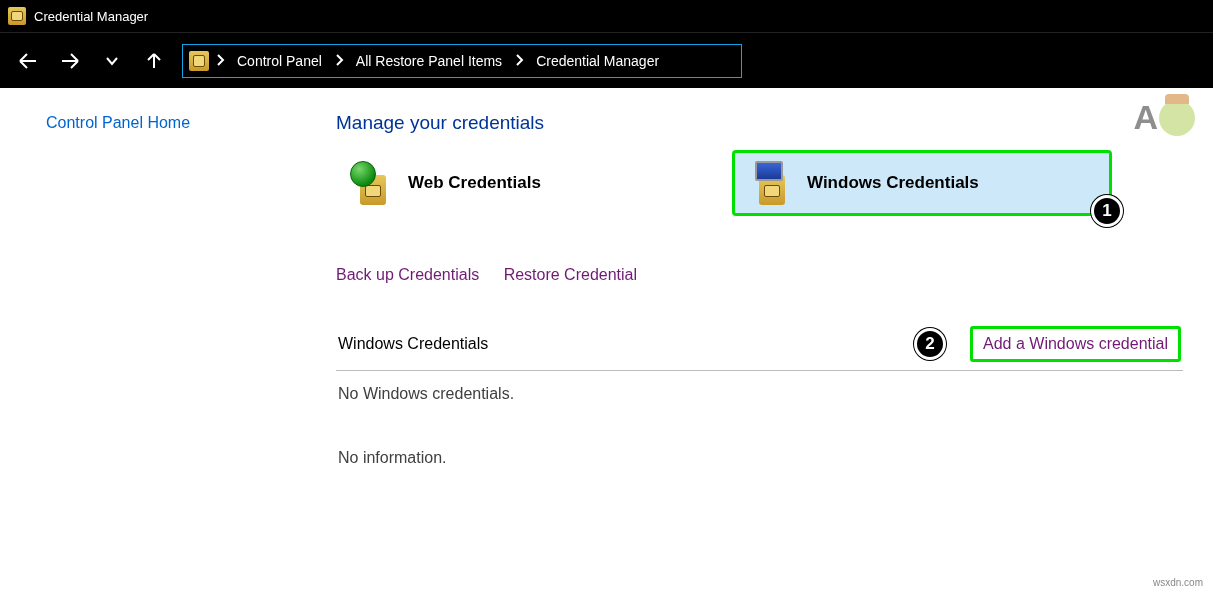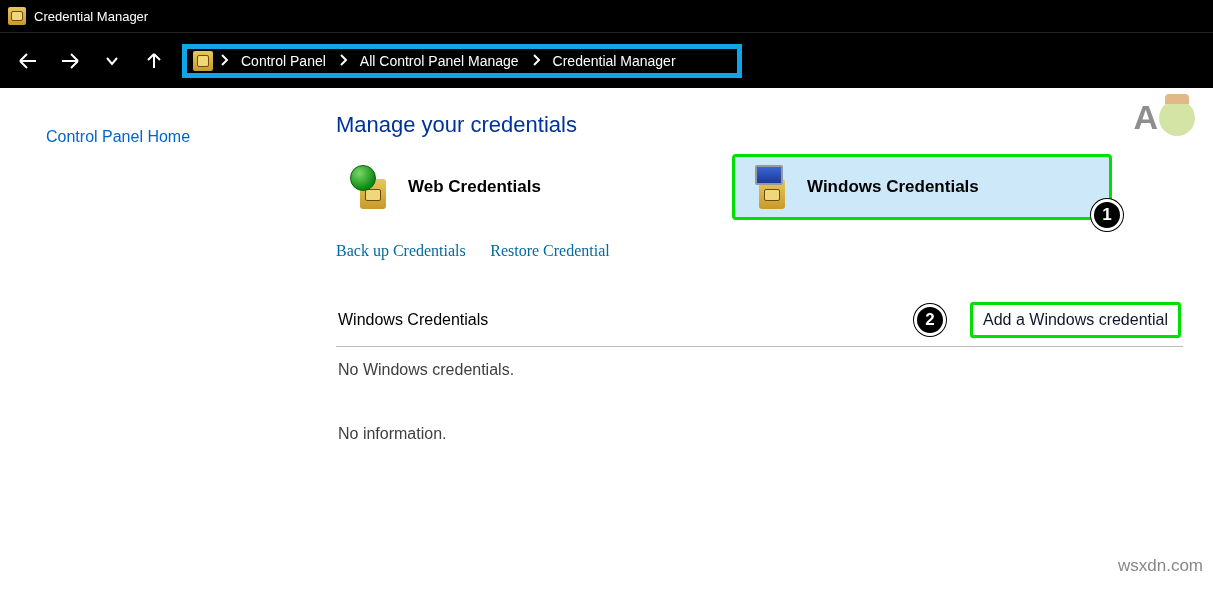--- a/index.html
+++ b/index.html
@@ -8,66 +8,66 @@
   
   .titlebar { height: 32px; background: #000; display: flex; align-items: center; padding: 0 8px; }
   .titlebar .app-icon { width: 18px; height: 18px; background: linear-gradient(#e6c85a,#c89a2a); border-radius: 2px; margin-right: 8px; position: relative; }
   .titlebar .app-icon::after { content:""; position:absolute; left:3px; top:4px; width:10px; height:8px; border:1px solid #6b4a0a; border-radius:2px; background:#f0d77a; }
   .titlebar .title { color: #fff; font-size: 13px; }
 
   
   .navbar { height: 56px; background: #000; display: flex; align-items: center; padding: 0 14px; gap: 14px; border-top: 1px solid #222; }
   .nav-btn { width: 28px; height: 32px; display:flex; align-items:center; justify-content:center; cursor:pointer; }
   .nav-btn svg { stroke: #fff; fill: none; }
-  .addressbar { flex: 0 0 auto; height: 34px; min-width: 560px; background: #000; border: 5px solid #0ea5e9; display: flex; align-items: center; padding: 0 6px; gap: 6px; }
+  .addressbar { flex: 0 0 auto; height: 34px; min-width: 560px; background: #000; border: 1px solid #0ea5e9; display: flex; align-items: center; padding: 0 6px; gap: 6px; }
   .addressbar .app-icon { width:20px; height:20px; background:linear-gradient(#e6c85a,#c89a2a); border-radius:2px; position:relative; }
   .addressbar .app-icon::after { content:""; position:absolute; left:4px; top:4px; width:10px; height:10px; border:1px solid #6b4a0a; border-radius:2px; background:#f0d77a; }
   .crumb { color:#fff; font-size:14px; padding: 4px 6px; cursor:pointer; }
   .crumb-sep { color:#aaa; }
   .crumb-sep svg { stroke:#fff; }
 
   
   .content { display:flex; height: calc(592px - 88px); }
-  .sidebar { width: 300px; padding: 26px 0 0 46px; margin-top: 14px; }
+  .sidebar { width: 300px; padding: 26px 0 0 46px; }
   .sidebar a { color: #0064cf; font-size: 16px; text-decoration: none; }
   .main { flex:1; padding: 24px 30px 0 36px; position:relative; }
 
-  h1.heading { color:#003399; font-weight:400; font-size:22px; margin-bottom: 16px; }
+  h1.heading { color:#003399; font-weight:400; font-size:19px; margin-bottom: 16px; }
   .desc { font-size:16px; color:#000; margin-bottom: 34px; }
 
-  .tiles { display:flex; gap:16px; margin-bottom:22px; }
+  .tiles { display:flex; gap:16px; margin-bottom:50px; }
   .tile { width: 380px; height: 66px; display:flex; align-items:center; gap:14px; padding: 0 14px; cursor:pointer; position:relative; }
   .tile.web { background:#fff; }
   .tile.win { background:#cde8f8; border:3px solid #00e000; border-radius:4px; }
   .tile-icon { width:44px; height:44px; position:relative; }
   .safe { position:absolute; bottom:0; left:10px; width:26px; height:30px; background:linear-gradient(#e6c85a,#c89a2a); border-radius:3px; }
   .safe::after { content:""; position:absolute; left:5px; top:10px; width:14px; height:10px; border:1px solid #6b4a0a; border-radius:2px; background:#f0d77a; }
   .globe { position:absolute; top:0; left:0; width:26px; height:26px; border-radius:50%; background:radial-gradient(circle at 35% 30%, #7ad86b, #0a8a10 70%); border:1px solid #066006;}
   .monitor { position:absolute; top:0; left:6px; width:28px; height:20px; background:linear-gradient(#3a66d6,#1a3a96); border:2px solid #999; border-radius:2px;}
   .tile-label { font-weight:700; font-size:17px; color:#000; }
 
   .callout { position:absolute; width:32px; height:32px; border-radius:50%; background:#000; border:3px solid #fff; box-shadow:0 0 0 1px #000; color:#fff; font-weight:700; font-size:17px; display:flex; align-items:center; justify-content:center; }
   .callout.c1 { right:-14px; bottom:-14px; }
 
   .links-row { margin-bottom:36px; }
-  .links-row a { color:#0369a1; font-size:16px; text-decoration:none; margin-right:20px;font-family:Liberation Serif, serif; }
+  .links-row a { color:#701a75; font-size:16px; text-decoration:none; margin-right:20px; }
 
   .section { margin-bottom: 8px; }
   .sec-head { display:flex; align-items:center; border-bottom:1px solid #bbb; padding: 6px 2px 8px 2px; }
   .sec-title { font-size:16px; color:#000; flex:1; }
-  .sec-action { color:#0f172a; font-size:16px; text-decoration:none; padding:6px 10px; position:relative; }
+  .sec-action { color:#701a75; font-size:16px; text-decoration:none; padding:6px 10px; position:relative; }
   .sec-action.boxed { border:3px solid #00e000; border-radius:3px; }
   .sec-empty { font-size:16px; color:#404040; padding: 14px 2px 24px 2px; }
   .callout2-wrap { position:relative; display:inline-flex; align-items:center; }
   .callout.c2 { position:static; margin-right:24px; }
 
   .watermark { position:absolute; top:10px; right:14px; font-size:34px; font-weight:700; color:#444; letter-spacing:1px; display:flex; align-items:center; opacity:0.6; font-family: Arial, sans-serif;}
   .watermark .face { width:36px; height:36px; border-radius:50%; background:#b7d36a; margin-right:4px; position:relative; }
   .watermark .face::after{content:""; position:absolute; top:-6px; left:6px; width:24px; height:10px; background:#d08a3a; border-radius:4px 4px 0 0;}
-  .srcmark { position:absolute; bottom:16px; right:10px; font-size:17px; color:#888; }
+  .srcmark { position:absolute; bottom:4px; right:10px; font-size:10px; color:#888; }
 </style>
 </head>
 <body>
 
 <div class="titlebar">
   <div class="app-icon"></div>
   <div class="title">Credential Manager</div>
 </div>
 
 <div class="navbar">
@@ -93,21 +93,21 @@
   </div>
   <div class="addressbar">
     <div class="app-icon"></div>
     <span class="crumb-sep"><svg width="10" height="12" viewBox="0 0 10 12" stroke-width="2" fill="none">
           <path d="M3 1l5 5-5 5"></path>
         </svg></span>
     <span class="crumb">Control Panel</span>
     <span class="crumb-sep"><svg width="10" height="12" viewBox="0 0 10 12" stroke-width="2" fill="none">
           <path d="M3 1l5 5-5 5"></path>
         </svg></span>
-    <span class="crumb">All Control Panel Manage</span>
+    <span class="crumb">All Restore Panel Items</span>
     <span class="crumb-sep"><svg width="10" height="12" viewBox="0 0 10 12" stroke-width="2" fill="none">
           <path d="M3 1l5 5-5 5"></path>
         </svg></span>
     <span class="crumb">Credential Manager</span>
   </div>
 </div>
 
 <div class="content">
   <div class="sidebar">
     <a href="#">Control Panel Home</a>

